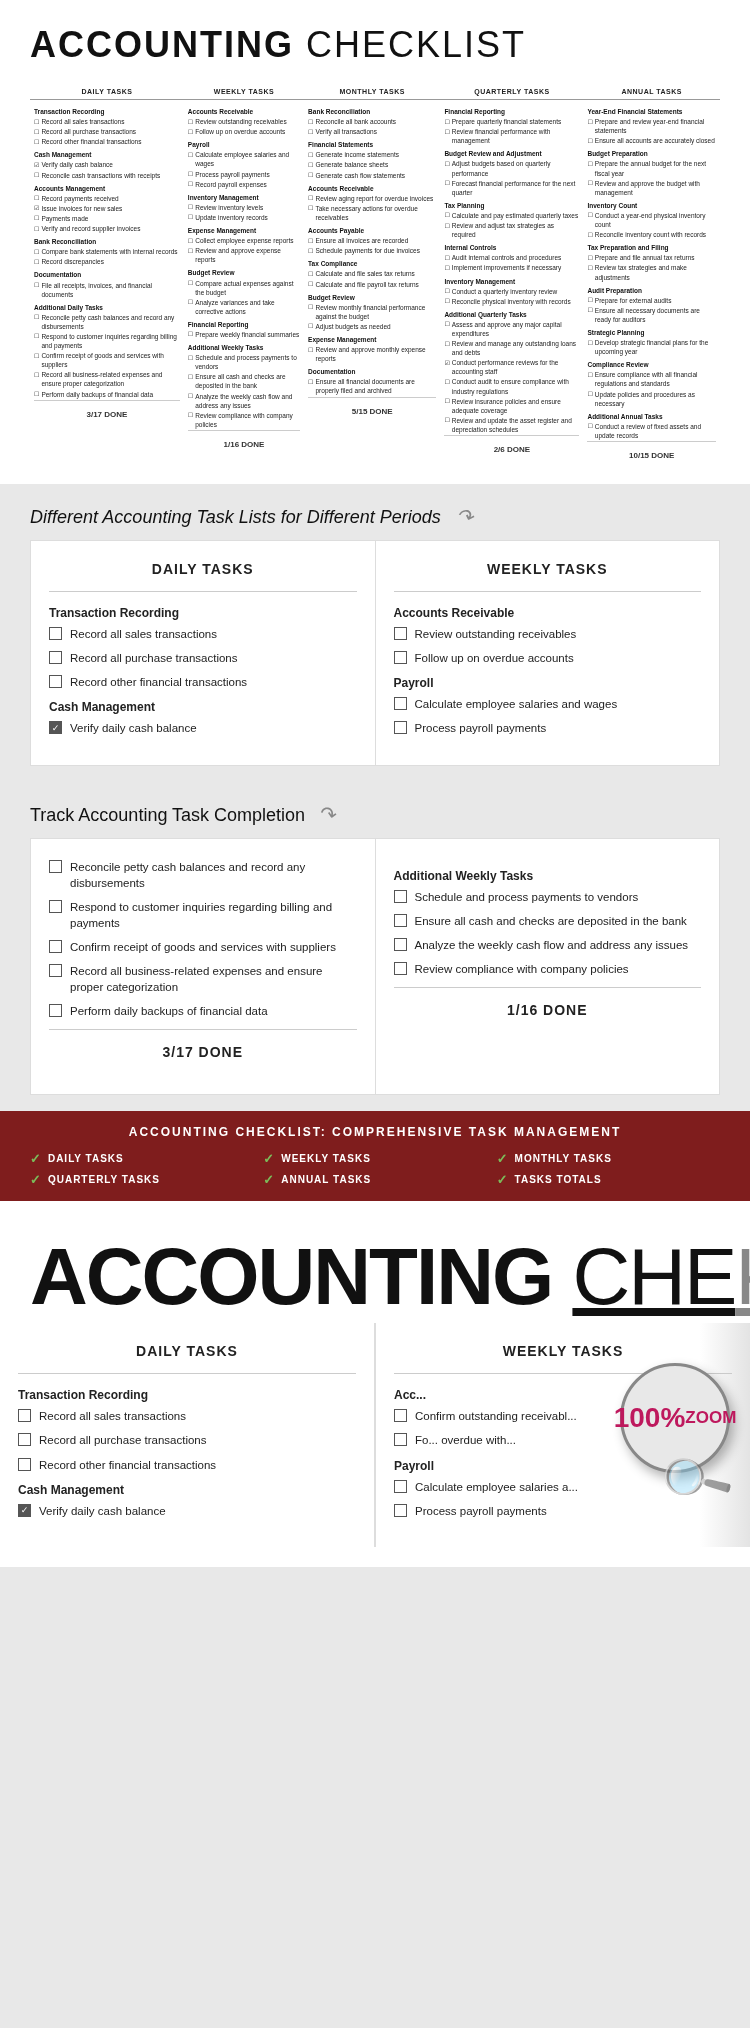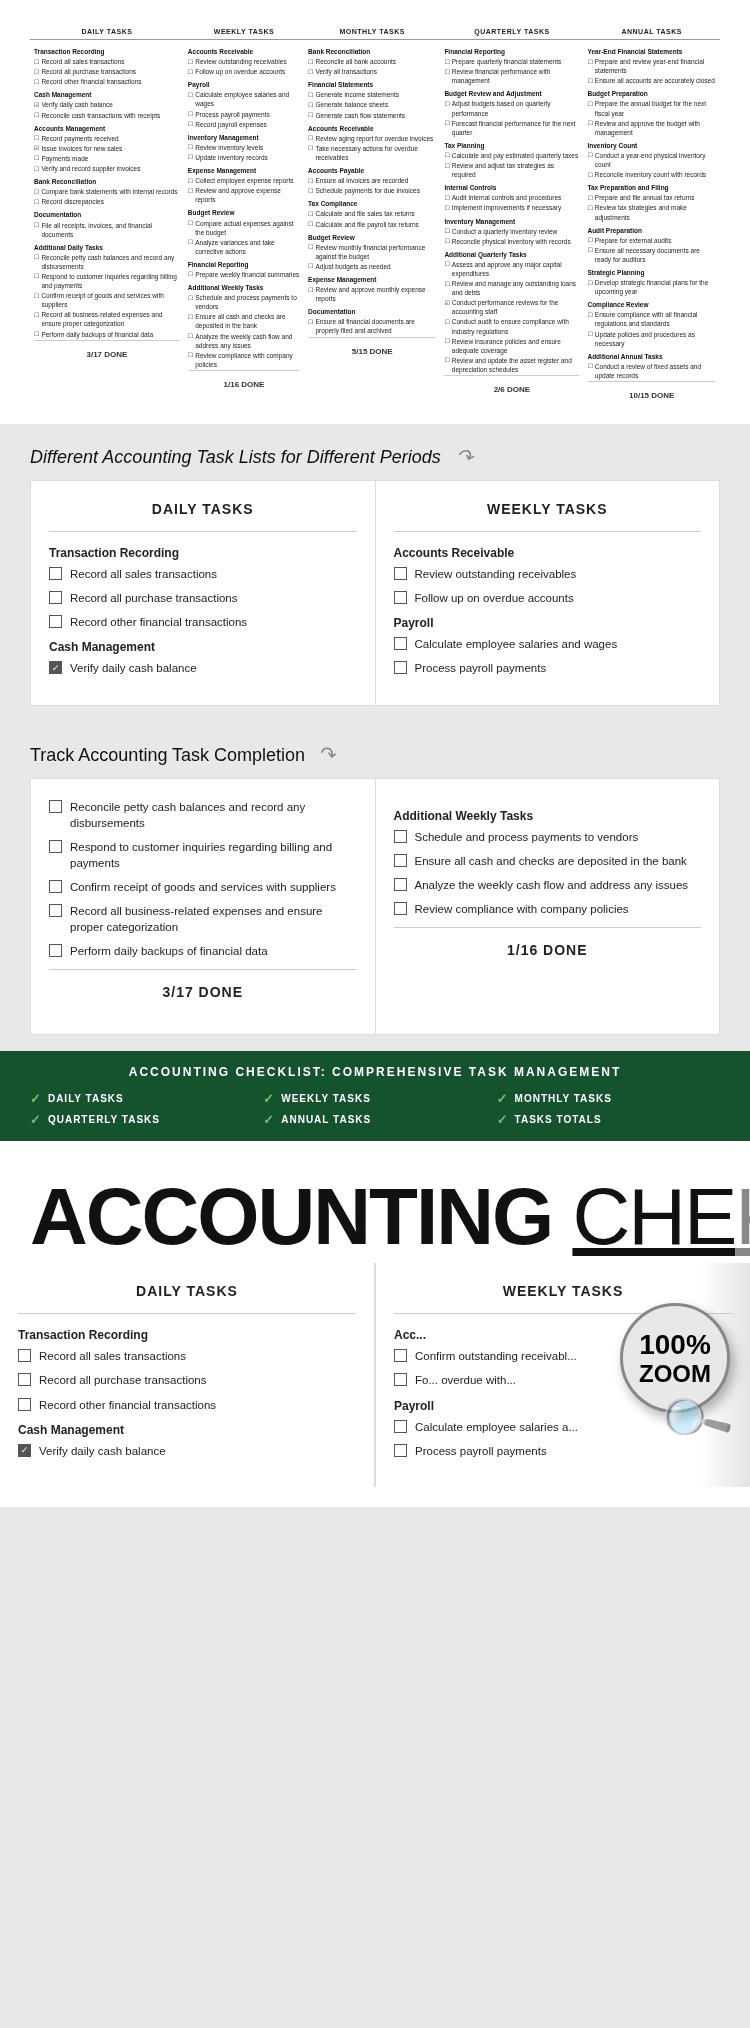--- a/index.html
+++ b/index.html
@@ -170,21 +170,21 @@
       font-size: 14px;
       font-weight: 700;
       padding: 14px;
       border-top: 1px solid #ccc;
       margin-top: 10px;
       letter-spacing: 1px;
     }
 
     
     .section-banner {
-      background: #14532d;
+      background: #7f1d1d;
       padding: 14px 30px;
       color: #fff;
     }
     .banner-title {
       font-size: 12px;
       font-weight: 700;
       letter-spacing: 2px;
       text-transform: uppercase;
       text-align: center;
       margin-bottom: 12px;
@@ -252,26 +252,26 @@
       top: 40px;
       z-index: 10;
     }
     .zoom-badge-circle {
       width: 110px;
       height: 110px;
       border-radius: 50%;
       background: #e8e8e8;
       border: 3px solid #888;
       display: flex;
-      flex-direction: column;
+      flex-direction: row;
       align-items: center;
       justify-content: center;
       font-size: 28px;
       font-weight: 900;
-      color: #000000;
+      color: #be185d;
       line-height: 1.1;
       box-shadow: 4px 6px 12px rgba(0,0,0,0.3);
     }
     .zoom-col-right-content {
       padding-right: 140px;
     }
     .fade-overlay {
       position: absolute;
       top: 0;
       right: 0;
@@ -288,20 +288,23 @@
       color: #888;
       font-size: 20px;
       margin-left: 10px;
       transform: rotate(10deg);
     }
   </style>
 </head>
 <body>
 
 <div class="section-checklist-preview">
+  <h1 class="checklist-title">
+    <strong>ACCOUNTING</strong>&nbsp;<span style="font-weight:300;">CHECKLIST</span>
+  </h1>
 
   <table class="preview-table">
     <thead>
       <tr id="preview-headers">
       <th>DAILY TASKS</th>
           <th>WEEKLY TASKS</th>
           <th>MONTHLY TASKS</th>
           <th>QUARTERLY TASKS</th>
           <th>ANNUAL TASKS</th>
         </tr>
@@ -702,20 +705,20 @@
           </div>
           <div class="task-item">
             <div class="checkbox"></div>
             <span>Process payroll payments</span>
           </div>
         </div>
 
       <div class="zoom-badge">
         <div class="zoom-badge-circle">
           <span style="font-size:28px; font-weight:900;">100%</span>
-          <span style="font-size:24px; font-weight:700;">ZOOM</span>
+          <span style="font-size:17px; font-weight:700;">ZOOM</span>
         </div>
         <div style="text-align:right; font-size:50px; transform: rotate(-30deg); margin-top:-10px; opacity:0.6;">🔍</div>
       </div>
       <div class="fade-overlay"></div>
     </div>
   </div>
 </div>
 
 </body></html>

